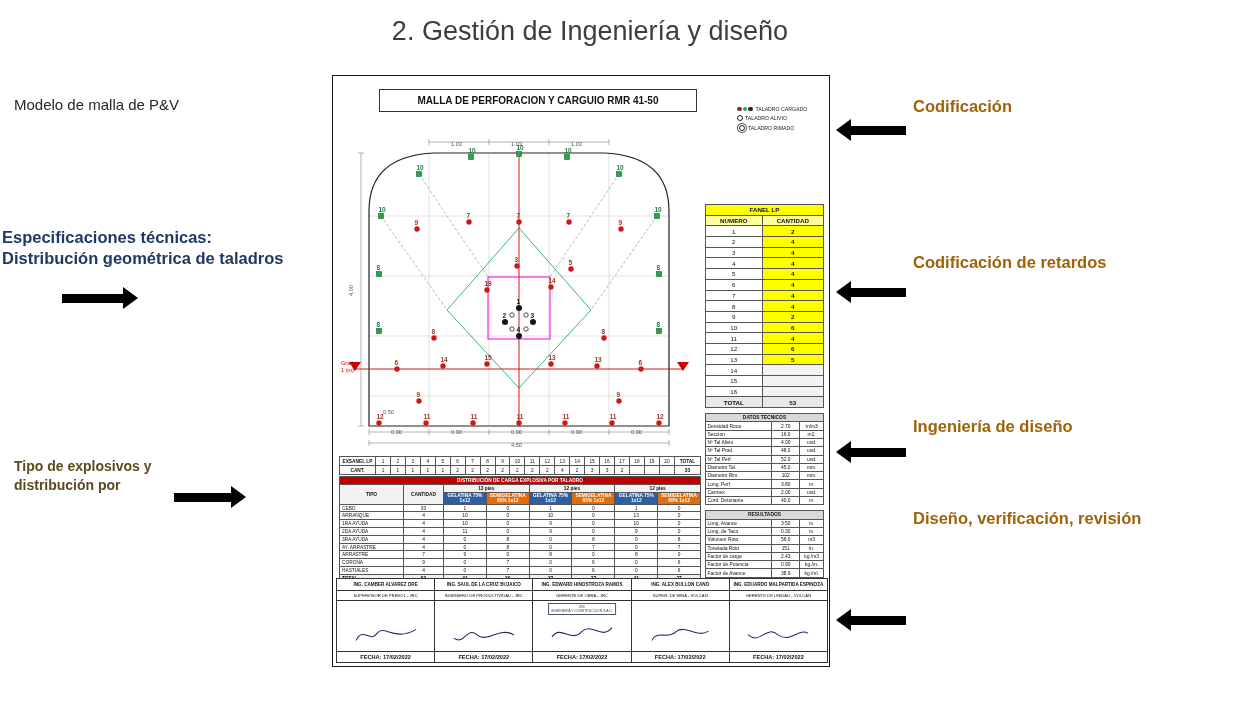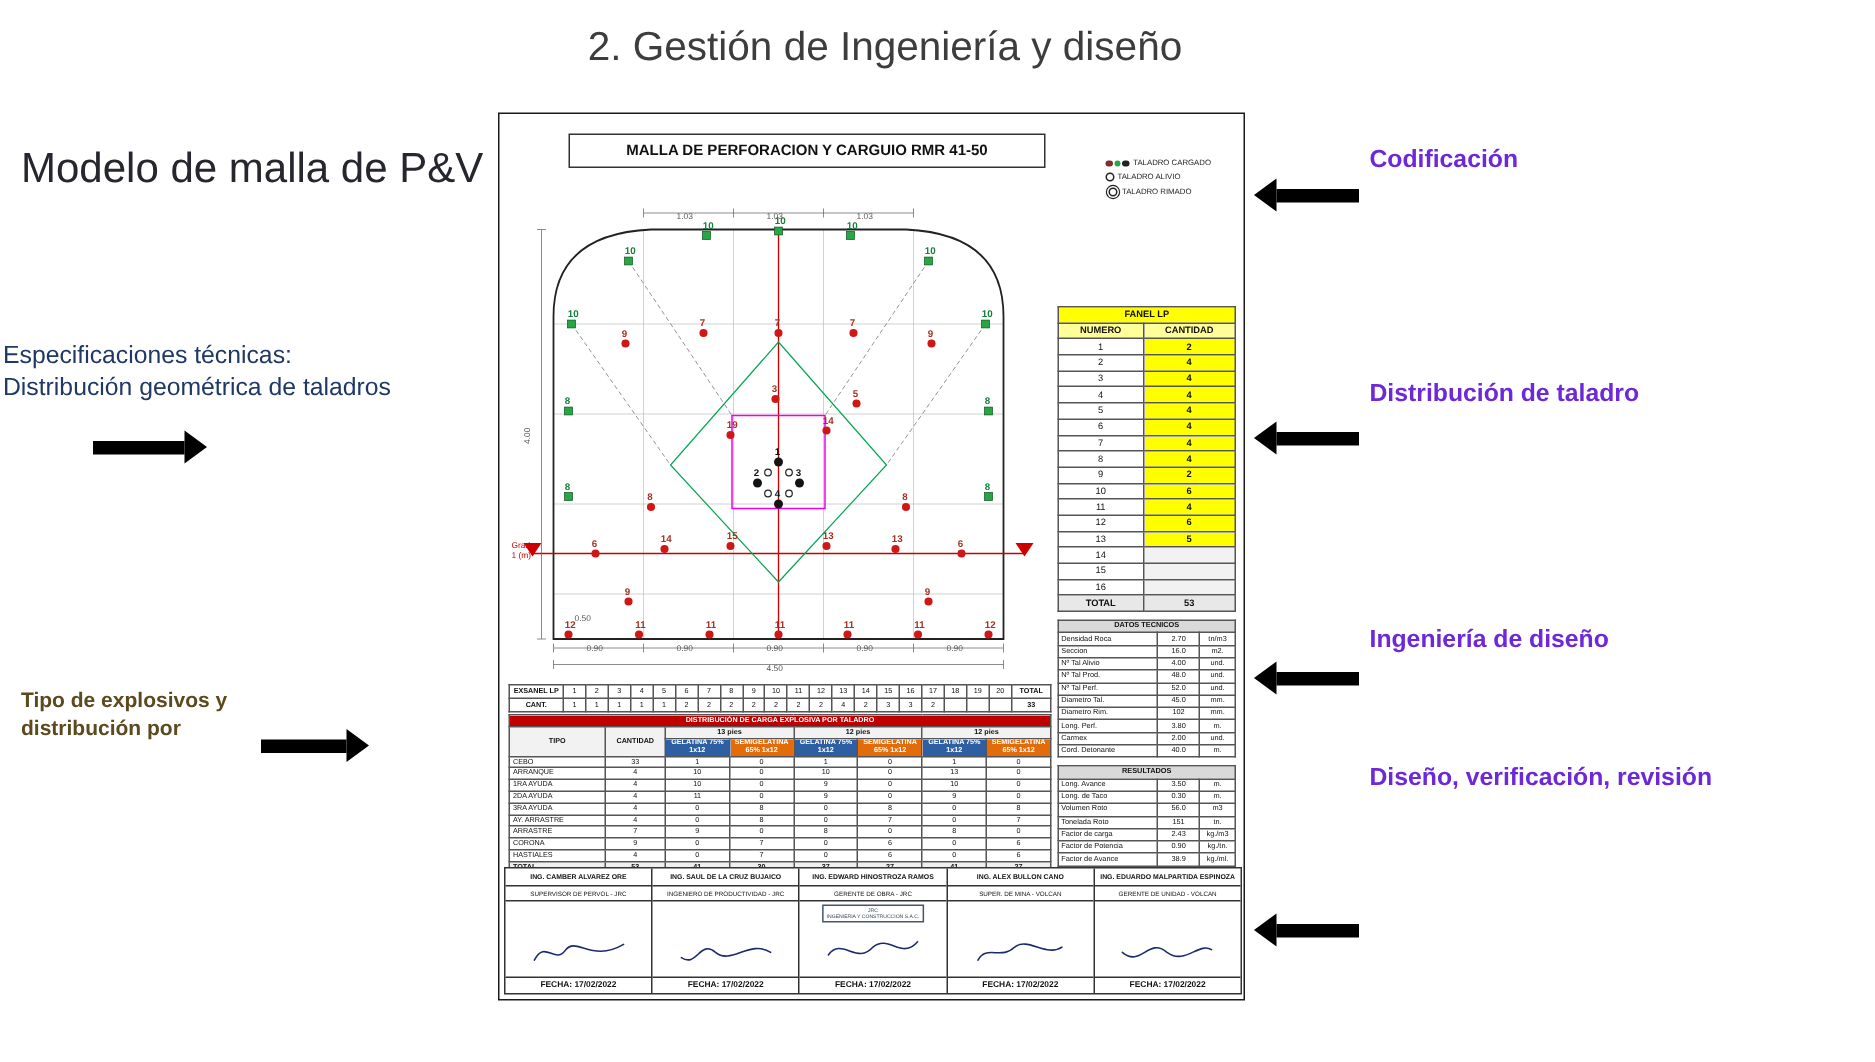--- a/index.html
+++ b/index.html
@@ -2,26 +2,26 @@
 <html><head>
 <meta charset="utf-8">
 <style>
   html,body{margin:0;padding:0;}
   body{width:1250px;height:708px;position:relative;background:#ffffff;
        font-family:"Liberation Sans",sans-serif;overflow:hidden;color:#111;}
 
   .page-title{position:absolute;top:16px;left:265px;width:650px;text-align:center;
               font-size:27px;color:#3d3d3d;}
 
-  .lbl-model{position:absolute;left:14px;top:96px;font-size:28px;color:#26262e;}
-  .lbl-spec{position:absolute;left:2px;top:227px;font-size:16.5px;font-weight:normal;
+  .lbl-model{position:absolute;left:14px;top:96px;font-size:15px;color:#26262e;}
+  .lbl-spec{position:absolute;left:2px;top:227px;font-size:16.5px;font-weight:bold;
             color:#1f3864;line-height:1.25;}
   .lbl-tipo{position:absolute;left:14px;top:457px;font-size:14px;font-weight:bold;
             color:#5c4a1e;line-height:1.35;}
-  .lbl-right{position:absolute;font-size:16.5px;font-weight:bold;color:#6d28d9;line-height:1.3;}
+  .lbl-right{position:absolute;font-size:16.5px;font-weight:bold;color:#a16207;line-height:1.3;}
   #lbl-cod{left:913px;top:96px;}
   #lbl-ret{left:913px;top:252px;}
   #lbl-par{left:913px;top:416px;}
   #lbl-dis{left:913px;top:508px;}
 
   .arrow{position:absolute;display:flex;align-items:center;height:22px;}
   .shaft{height:9px;background:#000;flex:1;}
   .head-l{width:0;height:0;border-top:11px solid transparent;border-bottom:11px solid transparent;border-right:15px solid #000;}
   .head-r{width:0;height:0;border-top:11px solid transparent;border-bottom:11px solid transparent;border-left:15px solid #000;}
   #arr-spec{left:62px;top:287px;width:76px;}
@@ -109,21 +109,21 @@
     <div class="shaft"></div>
     <div class="head-r"></div>
   </div>
 
 <div class="lbl-right" id="lbl-cod">Codificación</div>
 <div class="arrow" id="arr-cod">
     <div class="head-l"></div>
     <div class="shaft"></div>
   </div>
 
-<div class="lbl-right" id="lbl-ret">Distribución de taladro</div>
+<div class="lbl-right" id="lbl-ret">Codificación de retardos</div>
 <div class="arrow" id="arr-ret">
     <div class="head-l"></div>
     <div class="shaft"></div>
   </div>
 
 <div class="lbl-right" id="lbl-par">Ingeniería de diseño</div>
 <div class="arrow" id="arr-par">
     <div class="head-l"></div>
     <div class="shaft"></div>
   </div>

